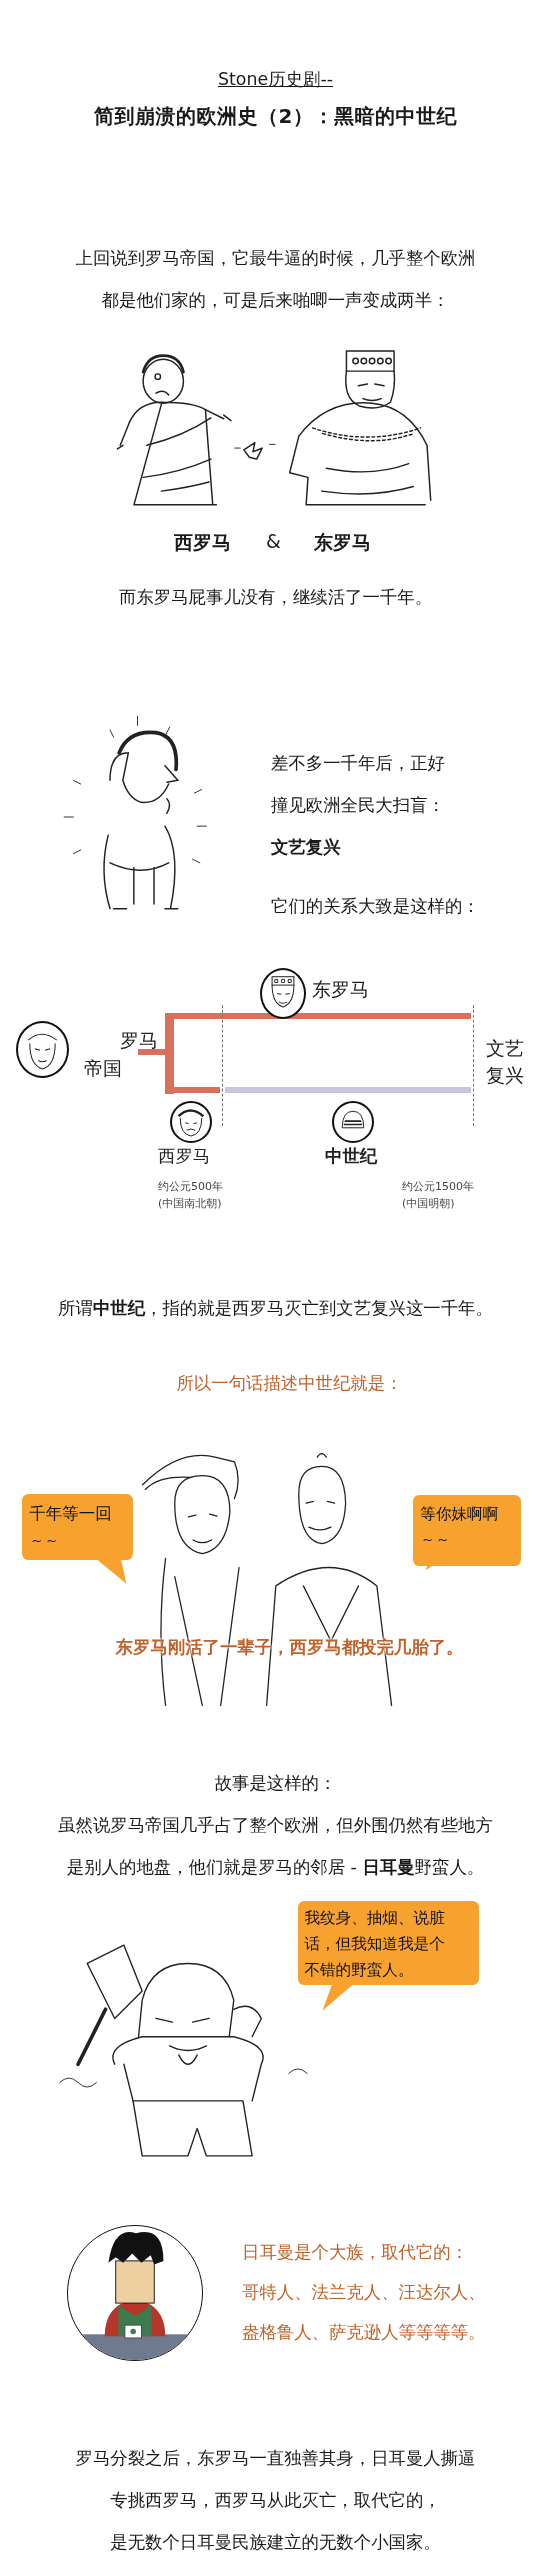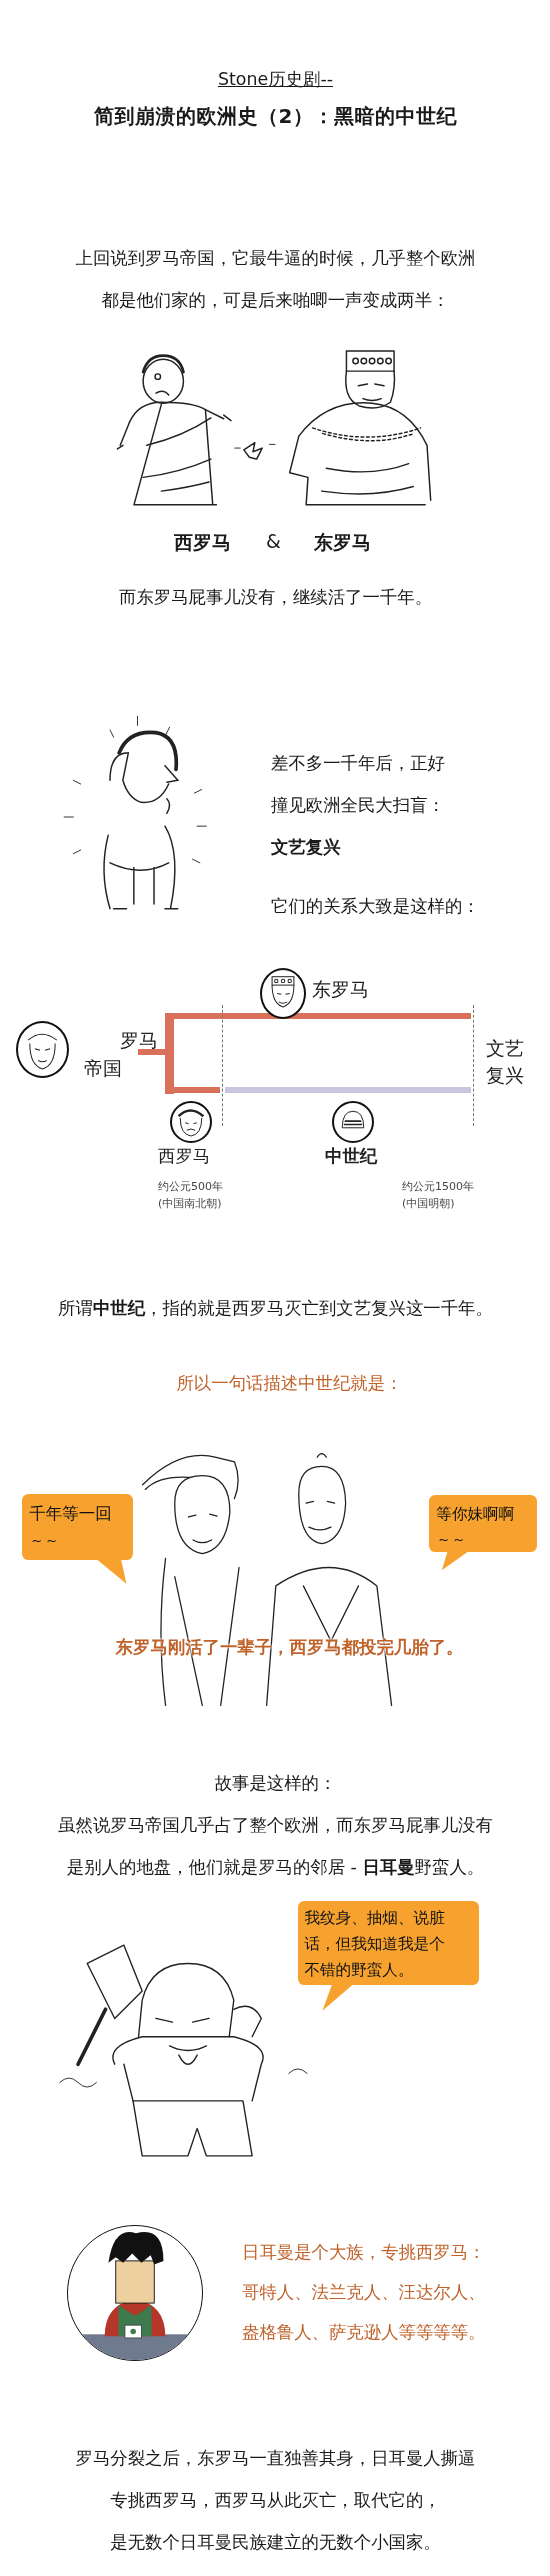--- a/index.html
+++ b/index.html
@@ -179,33 +179,33 @@
 </div>
 
 <div class="bubble" style="left:22px; top:1494px; width:111px; height:66px;">
   <div style="position:absolute; left:7.3px; top:9.2px; font-size:16.5px;">千年等一回</div>
   <div style="position:absolute; left:9.2px; top:39px; font-size:13px;">~ ~</div>
   <div class="tail" style="left:83px; top:66px; border-left:0 solid transparent; border-right:20px solid transparent; border-top:0 solid transparent; border-left:0; border-top-width:0;"></div>
   <svg class="abs" style="left:73px; top:64px;" width="37" height="27.5" viewBox="0 0 40 30">
       <polygon points="0,0 28,0 34,28" fill="#F7A22F"></polygon>
     </svg>
 </div>
-<div class="bubble" style="left:429px; top:1495px; width:108px; height:57px;">
+<div class="bubble" style="left:413px; top:1495px; width:108px; height:71px;">
   <div style="position:absolute; left:7.3px; top:9.2px; font-size:15.6px;">等你妹啊啊</div>
   <div style="position:absolute; left:9.2px; top:37px; font-size:13px;">~ ~</div>
   <svg class="abs" style="left:9.2px; top:57px;" width="37" height="27.5" viewBox="0 0 40 30">
       <polygon points="10,0 32,0 4,20" fill="#F7A22F"></polygon>
     </svg>
 </div>
 
 <div class="abs center b orange" style="top:1635px; font-size:17.4px; text-shadow:0 0 2.8px #fff, 0 0 2.8px #fff;">东罗马刚活了一辈子，西罗马都投完几胎了。</div>
 
 <div class="abs center p" style="top:1762px;">
   <div>故事是这样的：</div>
-  <div>虽然说罗马帝国几乎占了整个欧洲，而东罗马屁事儿没有</div>
+  <div>虽然说罗马帝国几乎占了整个欧洲，但外围仍然有些地方</div>
   <div><span>是别人的地盘，他们就是罗马的邻居 - </span><span class="b">日耳曼</span><span>野蛮人。</span></div>
 </div>
 
 <div class="fig" style="left:41px; top:1936px; width:294px; height:229px;">
   <svg width="294" height="229" viewBox="0 0 320 250">
     <g fill="none" stroke="#222" stroke-width="1.5" stroke-linecap="round" stroke-linejoin="round">
       <path d="M50 30 l40 -20 l20 50 l-30 30 z" fill="#fff"></path>
       <path d="M70 80 l-30 60" stroke-width="4"></path>
       <path d="M110 70 q10 -40 50 -40 q40 0 50 40 l-5 40 M110 70 l-4 40"></path>
       <path d="M125 90 l18 4 M165 94 l18 -4 M140 120 q20 10 40 0 M150 130 q10 20 20 0"></path>
@@ -232,21 +232,21 @@
     <rect x="0" y="118" width="146" height="28" fill="#6F7A8E"></rect>
     <path d="M40 120 q0 -35 33 -40 q33 5 33 40 z" fill="#B5372A"></path>
     <path d="M55 120 v-34 l18 12 l18 -12 v34 z" fill="#3D7A4E"></path>
     <rect x="52" y="38" width="42" height="46" fill="#EDCFA0" stroke="#111"></rect>
     <path d="M44 40 q6 -40 30 -32 q30 -8 30 30 l-10 4 l-4 -10 l-10 8 l-10 -10 l-10 10 l-8 -6 z" fill="#111"></path>
     <rect x="62" y="108" width="18" height="14" fill="#fff" stroke="#444"></rect>
     <circle cx="71" cy="115" r="3" fill="#3D7A4E"></circle>
   </svg>
 </div>
 <div class="abs p orange" style="left:228px; top:2232px; width:303px; line-height:40px;">
-  <div>日耳曼是个大族，专挑西罗马：</div>
+  <div>日耳曼是个大族，取代它的：</div>
   <div>哥特人、法兰克人、汪达尔人、</div>
   <div>盎格鲁人、萨克逊人等等等等。</div>
 </div>
 
 <div class="abs center p" style="top:2437px; line-height:42px;">
   <div>罗马分裂之后，东罗马一直独善其身，日耳曼人撕逼</div>
   <div>专挑西罗马，西罗马从此灭亡，取代它的，</div>
   <div>是无数个日耳曼民族建立的无数个小国家。</div>
 </div>
 

